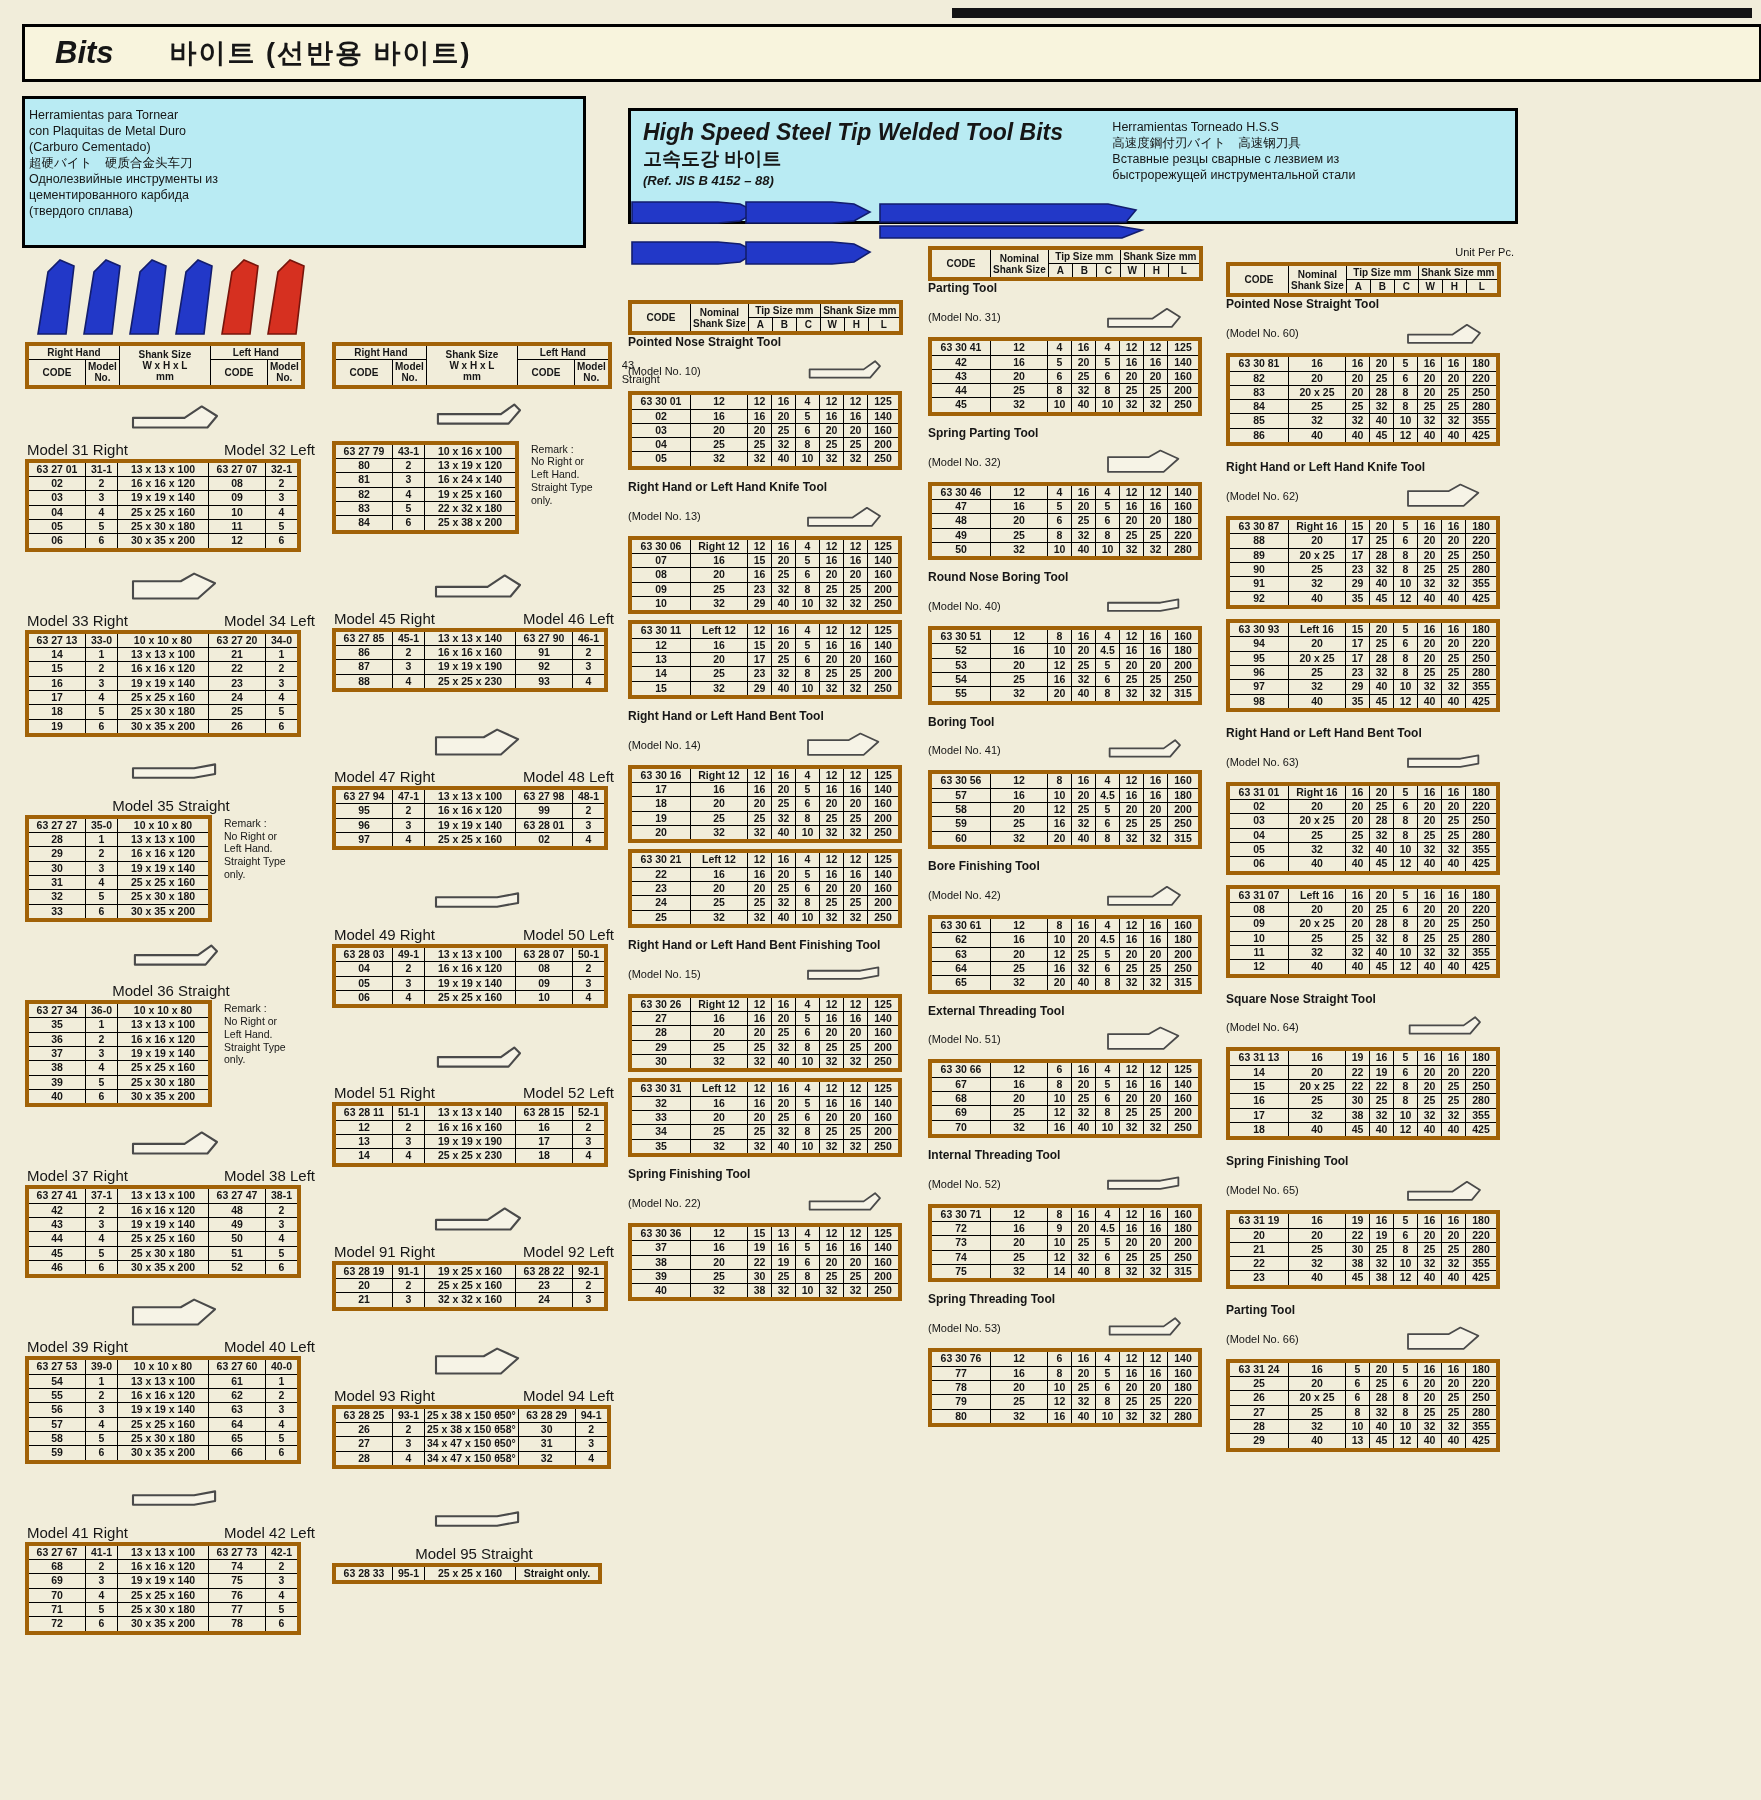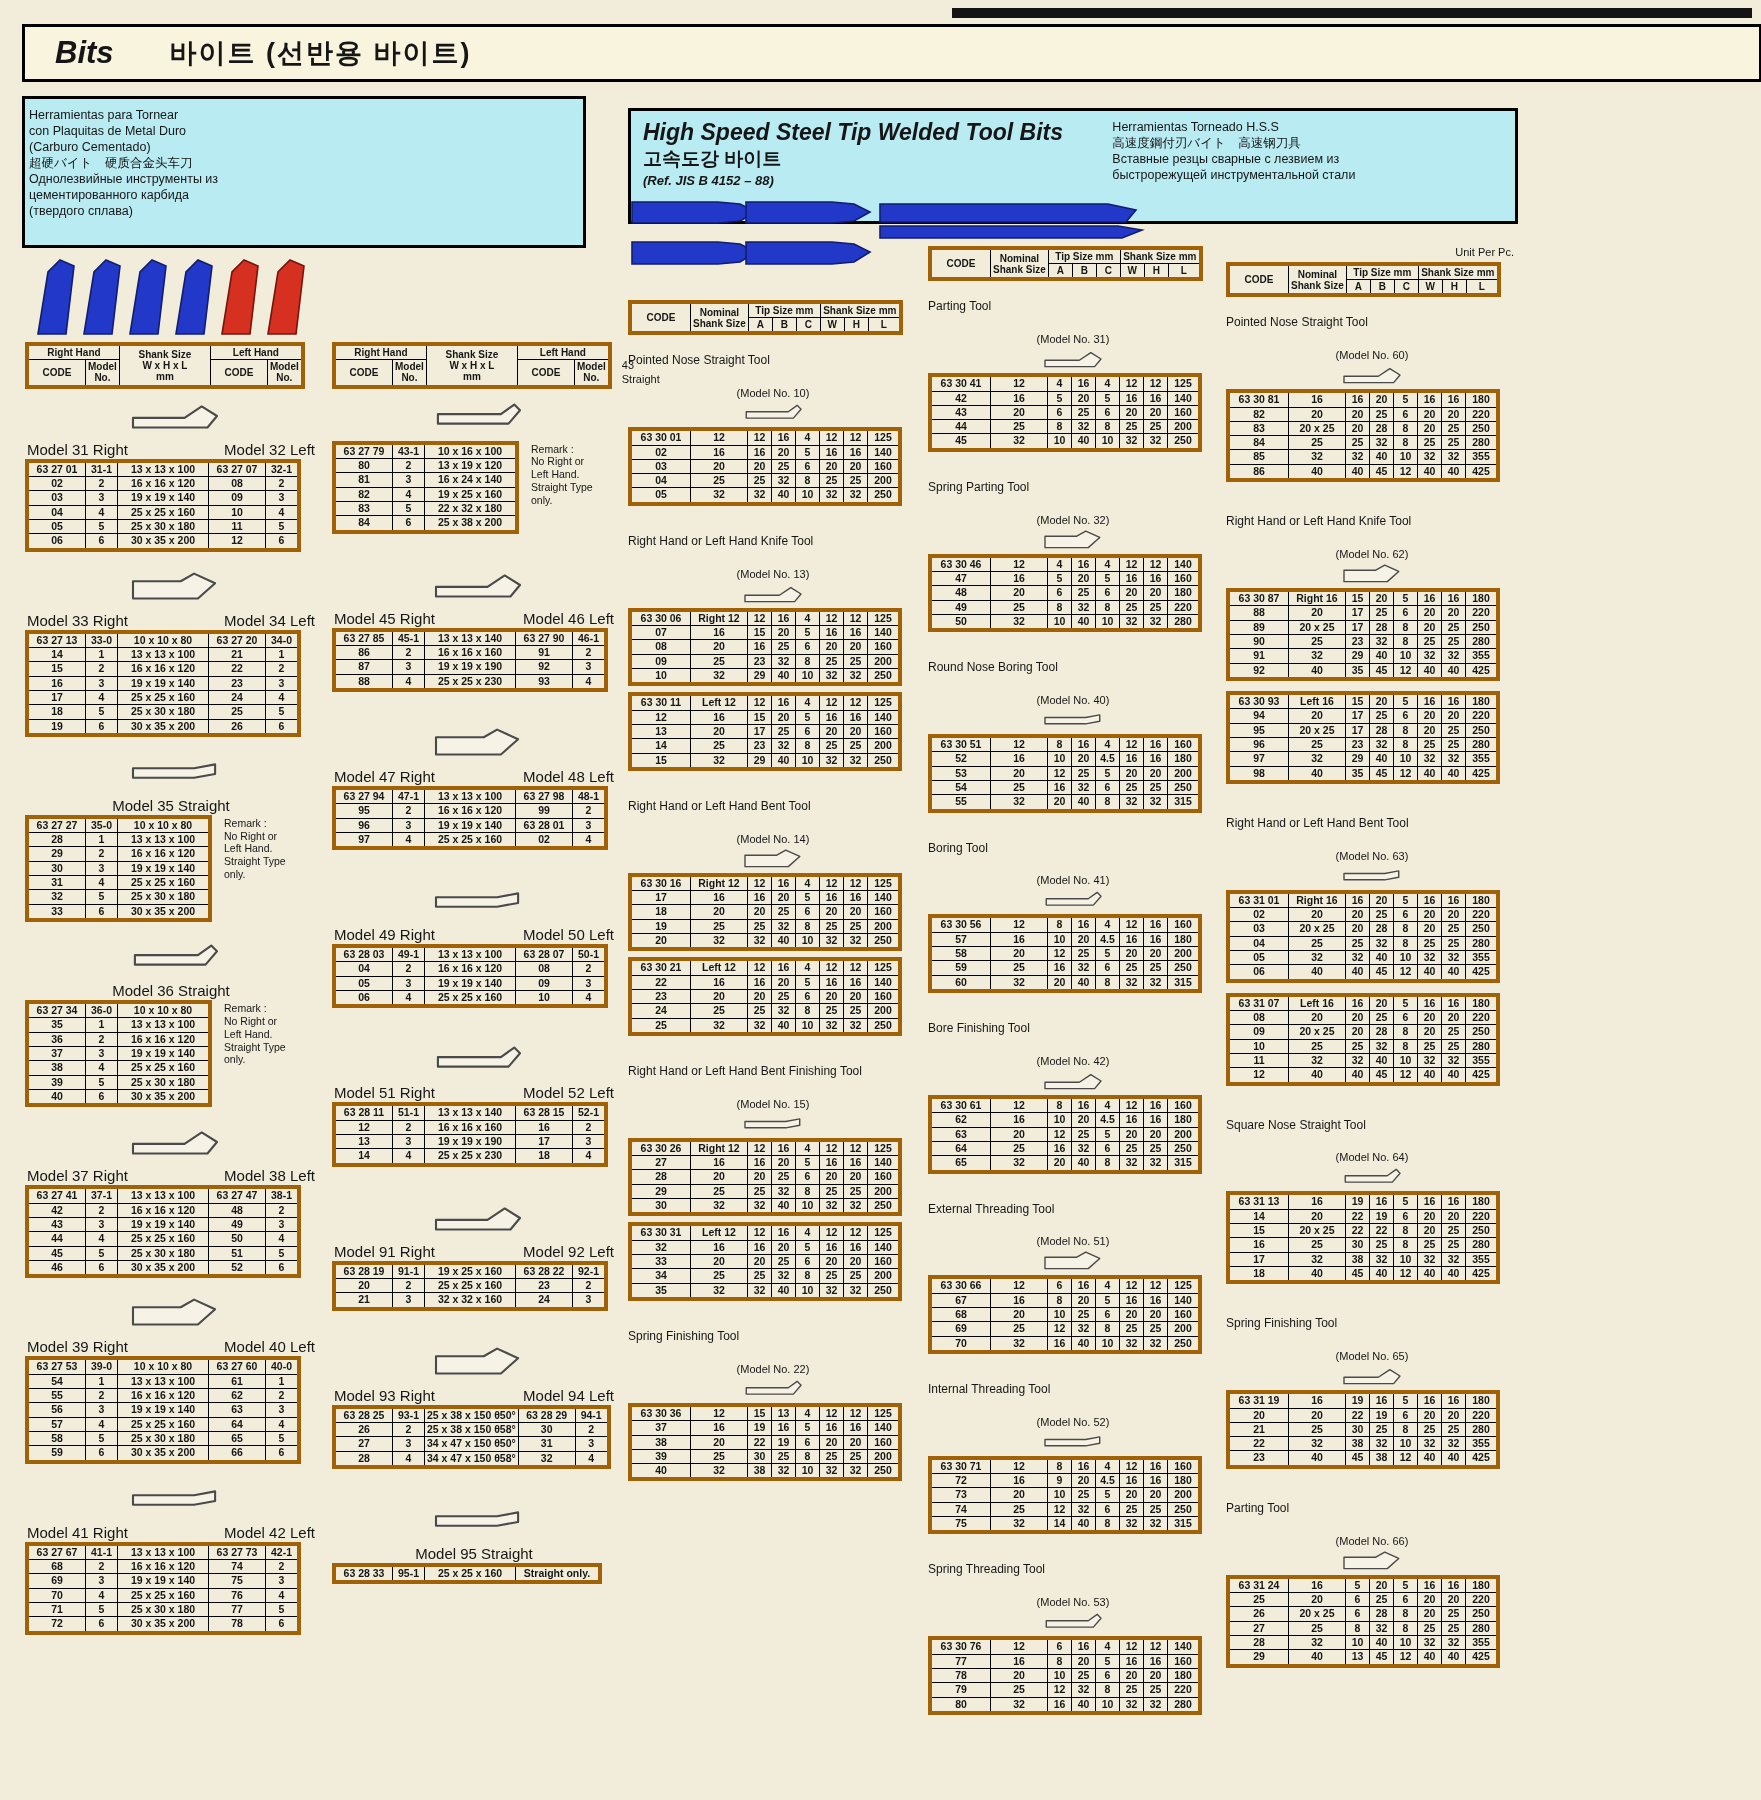--- a/index.html
+++ b/index.html
@@ -66,22 +66,22 @@
   .illus{width:168px;height:42px;}
   .clabels{display:flex;justify-content:space-between;font-size:15px;padding:0 10px 1px 2px;}
   .clabels.center{justify-content:center;}
   .trow{display:flex;gap:12px;align-items:flex-start;}
   .remark{font-size:10.5px;line-height:1.22;padding-top:2px;}
 
   .hblock{margin-bottom:10px;}
   #col4 .hblock{margin-bottom:10px;}
   #col5 .hblock{margin-bottom:14px;}
   .hblock.cont{margin-top:-4px;}
-  .htitle{font-weight:normal;font-size:12px;line-height:1.15;padding:19px 0;}
-  .hmeta{display:flex;justify-content:space-between;align-items:center;height:40px;padding-right:2px;flex-direction:column;}
+  .htitle{font-weight:bold;font-size:12px;line-height:1.15;padding:1px 0;}
+  .hmeta{display:flex;justify-content:space-between;align-items:center;height:40px;padding-right:2px;}
   .hmodel{font-size:11px;}
   .hillus{width:148px;height:36px;}
 </style>
 </head>
 <body>
 
 <div class="topstrip"></div>
 
 <div class="titlebar">
   <span class="en">Bits</span>

